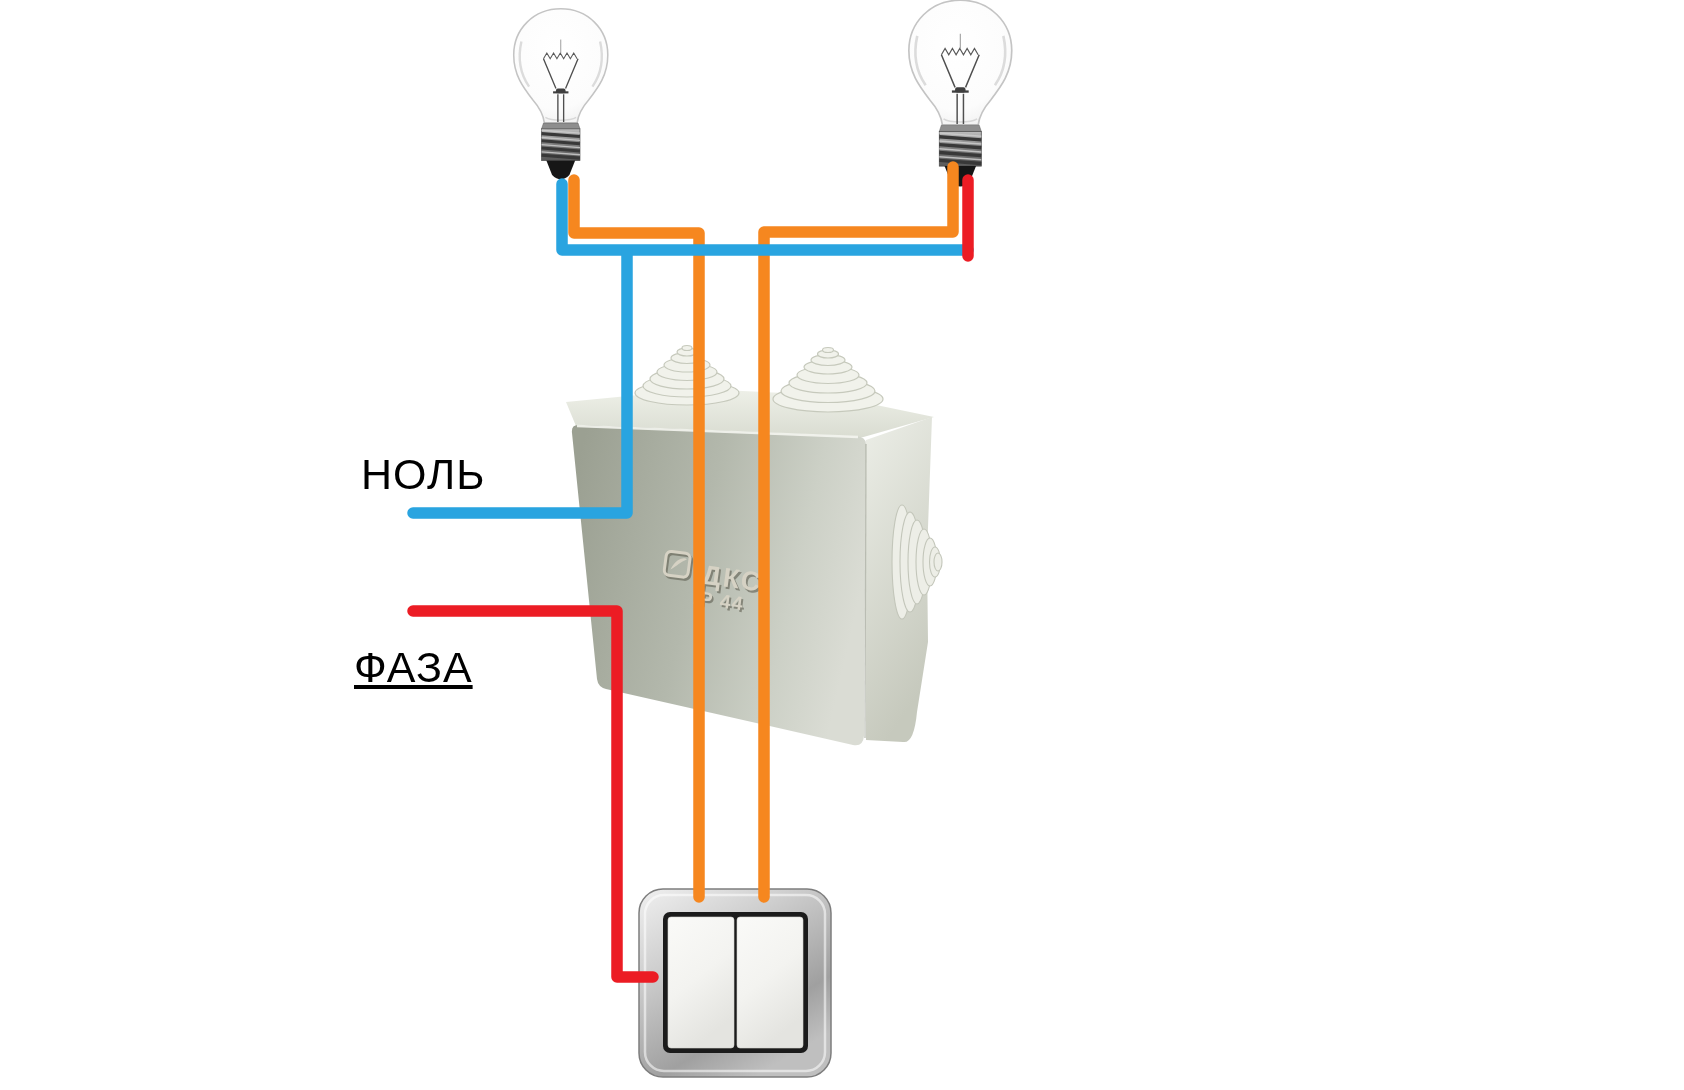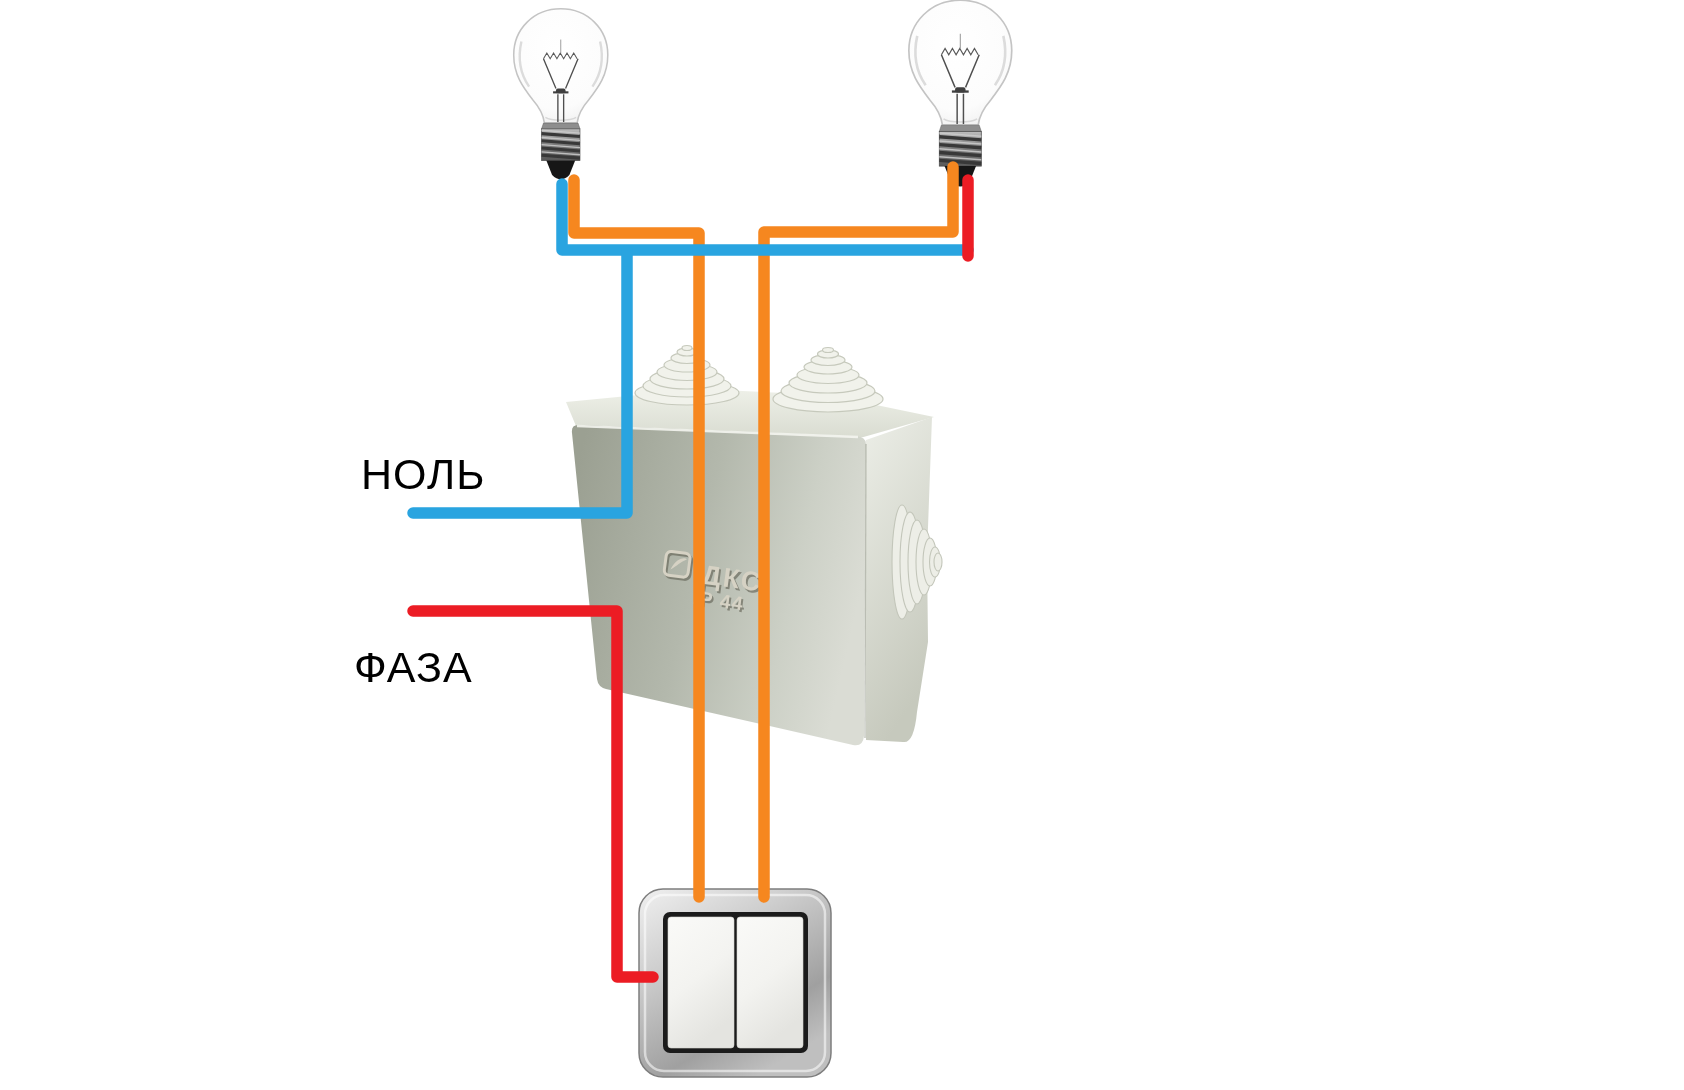--- a/index.html
+++ b/index.html
@@ -12,21 +12,21 @@
   .diagram-label{
     position:absolute;
     font-family:"Liberation Sans", sans-serif;
     font-size:43px;
     line-height:1;
     color:#000000;
     letter-spacing:1px;
     white-space:nowrap;
   }
   #neutral-label{left:361px;top:453px;}
-  #phase-label{left:354px;top:646px;}
+  #phase-label{left:354px;top:646px;text-decoration:underline;}
   .wire{fill:none;stroke-width:11.5;stroke-linecap:round;stroke-linejoin:round;}
   .glass-outline{stroke:#c4c4c4;stroke-width:1.6;}
   .emboss-face{fill:#d6d2c4;font-family:"Liberation Sans",sans-serif;font-weight:bold;}
   .emboss-shadow{fill:#5e5d50;opacity:0.6;font-family:"Liberation Sans",sans-serif;font-weight:bold;}
   .brand-size{font-size:27px;letter-spacing:2px;}
   .ip-size{font-size:19px;letter-spacing:1.5px;}
   .dome-step{fill:#f1f2eb;stroke:#c6c9bc;stroke-width:1.2;}
   .sidegland-step{fill:#edeee7;stroke:#c3c6ba;stroke-width:1.1;}
   .filament{stroke:#4f4f4f;stroke-width:1.4;fill:none;}
 </style>

